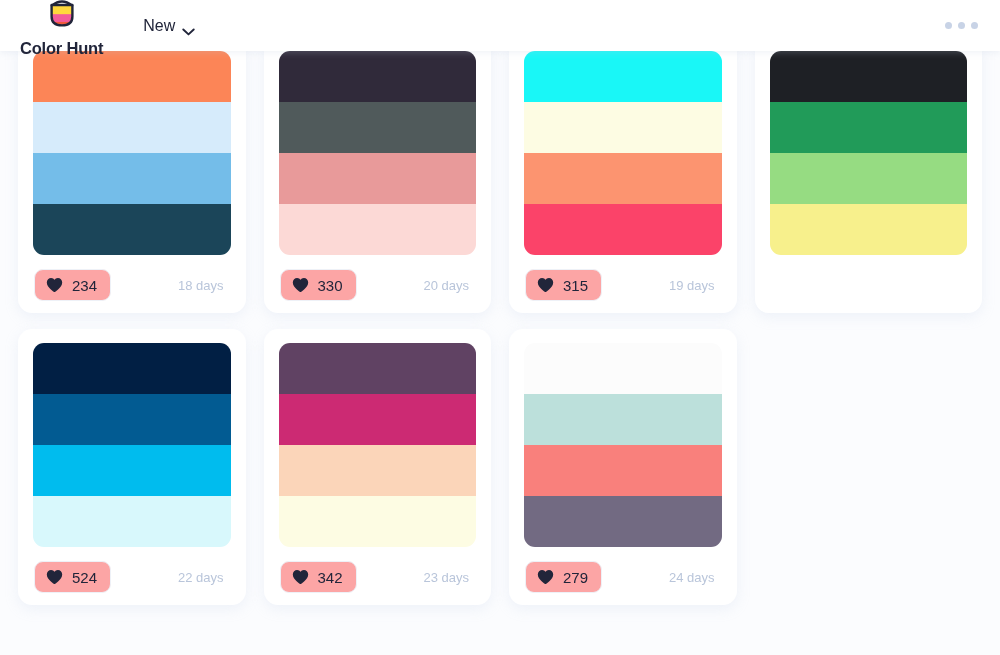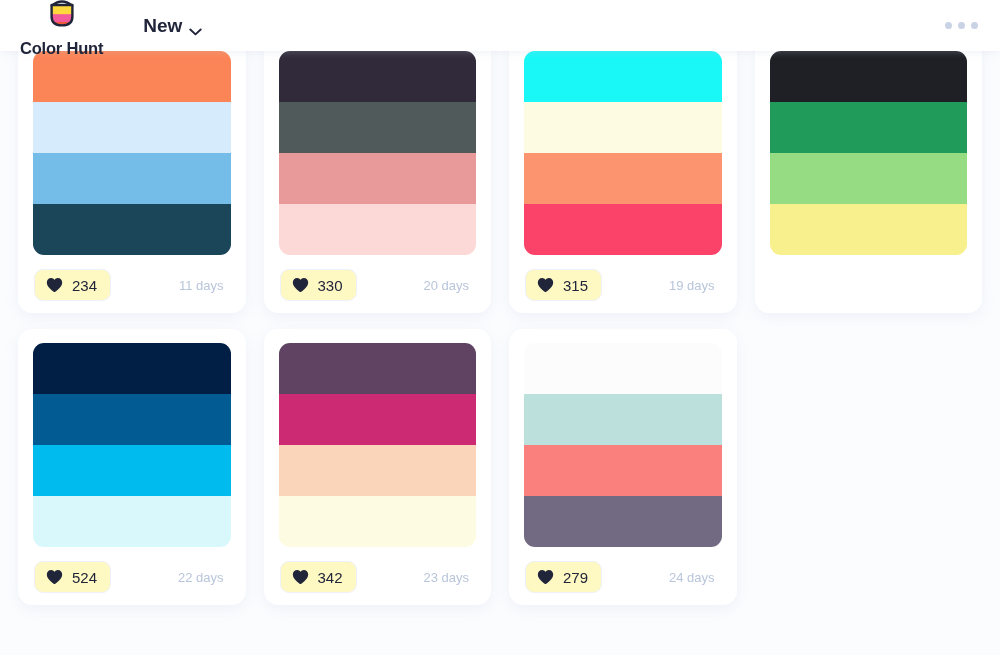--- a/index.html
+++ b/index.html
@@ -57,23 +57,23 @@
 
   .nav-dropdown {
     display: flex;
     align-items: center;
     gap: 7px;
     margin-left: 38px;
     cursor: pointer;
     padding: 4px 2px;
   }
   .nav-dropdown-label {
-    font-size: 19px;
+    font-size: 16px;
     color: #21253a;
-    font-weight: bold;
+    font-weight: normal;
   }
   .chev {
     width: 13px;
     height: 8px;
     display: block;
   }
 
   .header-spacer { flex: 1 1 auto; }
 
   .menu-dots {
@@ -140,21 +140,21 @@
     padding: 0 1px;
   }
 
   .like-btn {
     display: flex;
     align-items: center;
     gap: 9px;
     border: 1px solid #eef1f7;
     border-radius: 9px;
     padding: 7px 13px 7px 11px;
-    background: #fef9c3;
+    background: #fca5a5;
     cursor: pointer;
   }
   .heart {
     width: 17px;
     height: 16px;
     display: block;
     flex: 0 0 auto;
   }
   .like-count {
     font-size: 15px;
@@ -234,21 +234,21 @@
           <div class="swatch" title="#74BDE9" style="background: rgb(116, 189, 233);"></div>
           <div class="swatch" title="#1B4559" style="background: rgb(27, 69, 89);"></div>
         </div>
         <div class="card-footer">
           <div class="like-btn">
             <span class="heart"><svg viewBox="0 0 17 16" width="17" height="16" aria-hidden="true">
                 <path d="M8.5 15.1 C8.5 15.1 0.8 10.5 0.8 5.4 C0.8 2.7 2.8 0.9 5.1 0.9 C6.7 0.9 7.9 1.8 8.5 2.8 C9.1 1.8 10.3 0.9 11.9 0.9 C14.2 0.9 16.2 2.7 16.2 5.4 C16.2 10.5 8.5 15.1 8.5 15.1 Z" fill="#21253a"></path>
               </svg></span>
             <span class="like-count">234</span>
           </div>
-          <div class="age">11 days</div>
+          <div class="age">18 days</div>
         </div>
       </div>
       <div class="card">
         <div class="palette">
           <div class="swatch" title="#302A3A" style="background: rgb(48, 42, 58);"></div>
           <div class="swatch" title="#505A5B" style="background: rgb(80, 90, 91);"></div>
           <div class="swatch" title="#E89A9A" style="background: rgb(232, 154, 154);"></div>
           <div class="swatch" title="#FCD9D6" style="background: rgb(252, 217, 214);"></div>
         </div>
         <div class="card-footer">

